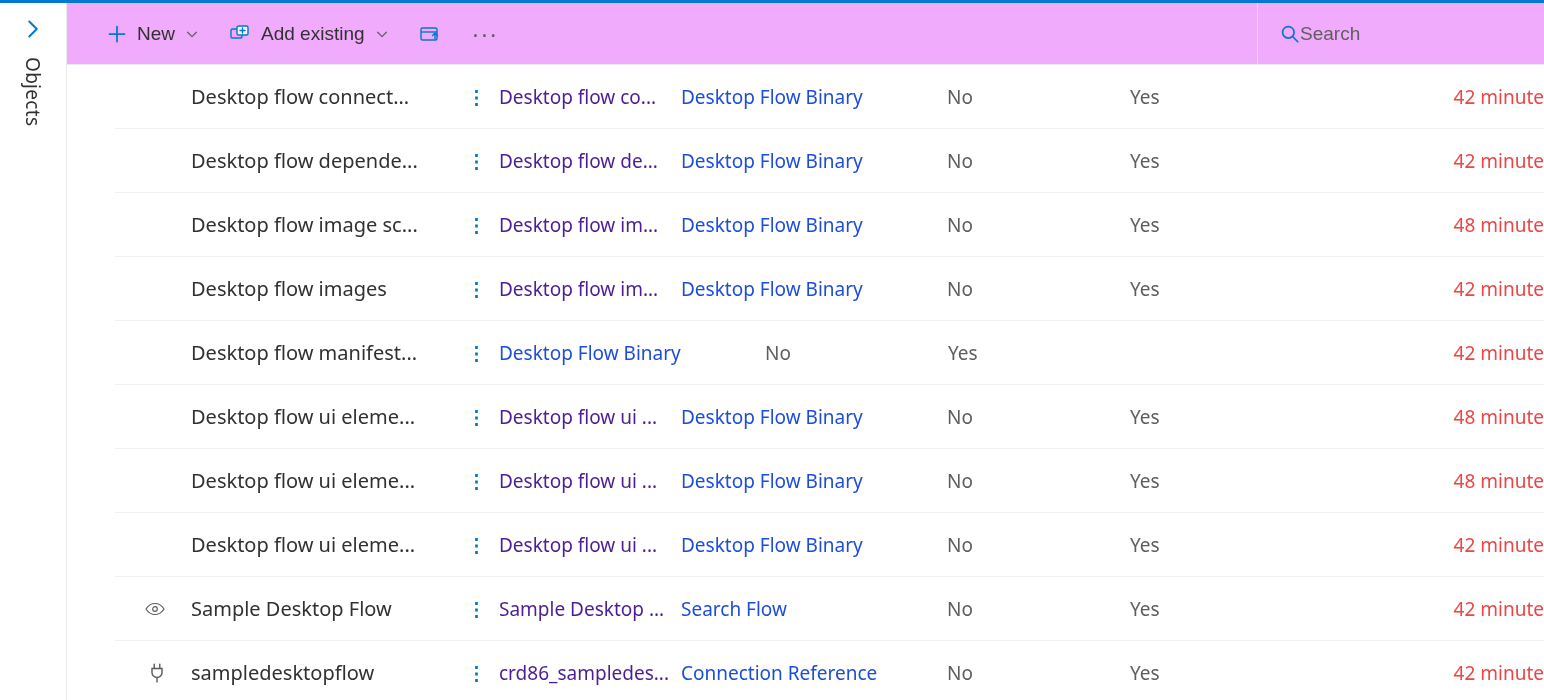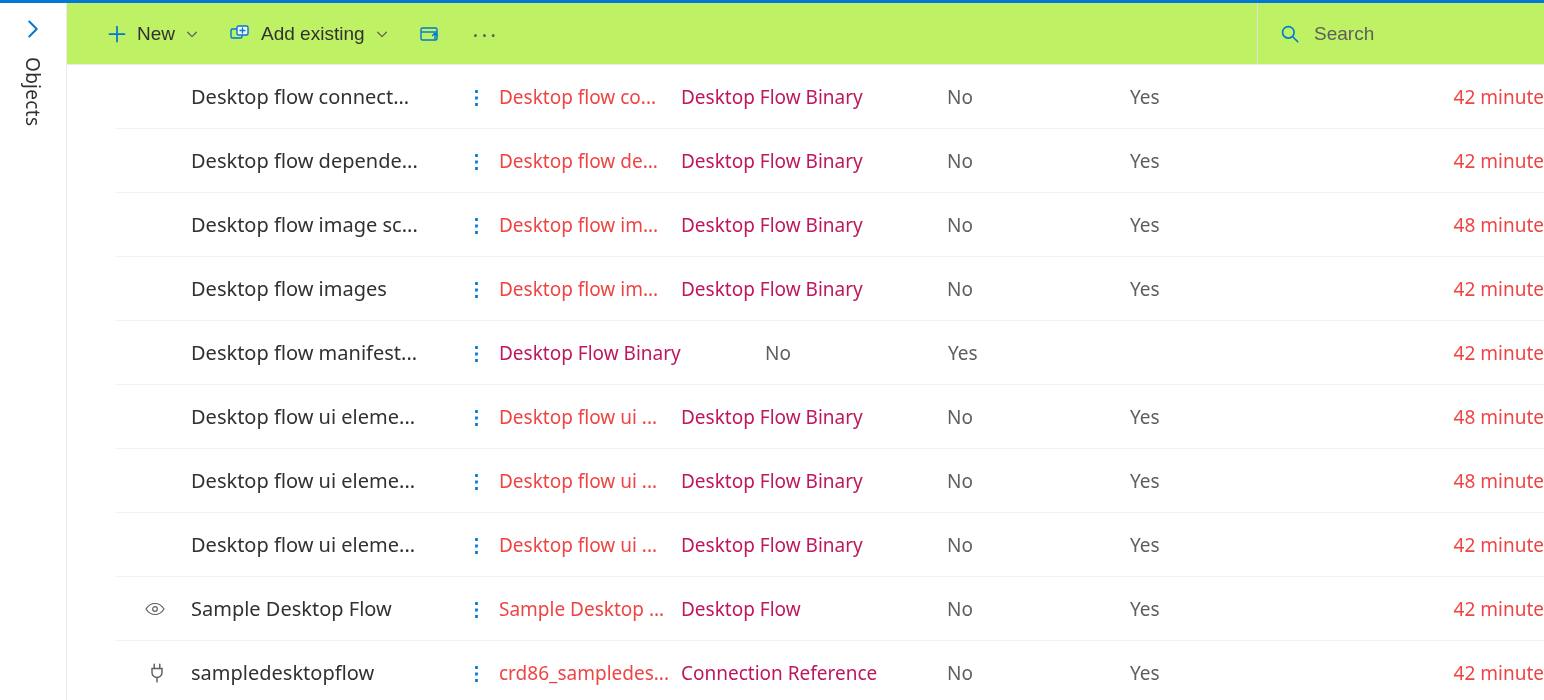--- a/index.html
+++ b/index.html
@@ -39,21 +39,21 @@
     letter-spacing: 0.3px;
   }
   .content {
     flex: 1;
     display: flex;
     flex-direction: column;
     overflow: hidden;
   }
   .toolbar {
     height: 62px;
-    background: #bef264;
+    background: #f0abfc;
     border-bottom: 1px solid #edebe9;
     display: flex;
     align-items: center;
     padding: 0 12px 0 30px;
   }
   .tb-left {
     display: flex;
     align-items: center;
     gap: 10px;
     flex: 1;
@@ -79,21 +79,20 @@
     letter-spacing: 3px;
     line-height: 10px;
   }
   .search-wrap {
     width: 275px;
     border-left: 1px solid #e1dfdd;
     height: 100%;
     display: flex;
     align-items: center;
     padding-left: 22px;
-    gap: 14px;
   }
   .search-input {
     border: none;
     background: transparent;
     font-size: 19px;
     color: #605e5c;
     outline: none;
     width: 180px;
   }
   .search-input::placeholder { color: #605e5c; }
@@ -133,30 +132,30 @@
     text-align: center;
     color: #0078d4;
     font-size: 19px;
     font-weight: bold;
     cursor: pointer;
     letter-spacing: -1px;
   }
   .col-name {
     width: 182px;
     min-width: 182px;
-    color: #ef4444;
+    color: #4c1d95;
     white-space: nowrap;
     overflow: hidden;
     text-overflow: ellipsis;
     padding-right: 10px;
   }
   .col-type {
     width: 266px;
     min-width: 266px;
-    color: #be185d;
+    color: #1d4ed8;
   }
   .col-managed {
     width: 183px;
     min-width: 183px;
     color: #605e5c;
   }
   .col-custom {
     width: 175px;
     min-width: 175px;
     color: #605e5c;
@@ -326,21 +325,21 @@
         <div class="row">
           <div class="col-icon">
             <svg width="20" height="14" viewBox="0 0 20 14">
               <path d="M1 7s3.5-5.5 9-5.5S19 7 19 7s-3.5 5.5-9 5.5S1 7 1 7z" stroke="#605e5c" stroke-width="1.2" fill="none"></path>
               <circle cx="10" cy="7" r="2.3" stroke="#605e5c" stroke-width="1.2" fill="none"></circle>
             </svg>
           </div>
           <div class="col-display">Sample Desktop Flow</div>
           <div class="col-menu"><span>⋮</span></div>
           <div class="col-name">Sample Desktop ...</div>
-          <div class="col-type">Desktop Flow</div>
+          <div class="col-type">Search Flow</div>
           <div class="col-managed">No</div>
           <div class="col-custom">Yes</div>
           <div class="col-modified">42 minute</div>
         </div>
         <div class="row">
           <div class="col-icon">
             <svg width="16" height="20" viewBox="0 0 14 18">
               <line x1="4.5" y1="1" x2="4.5" y2="5" stroke="#605e5c" stroke-width="1.3" stroke-linecap="round"></line>
               <line x1="9.5" y1="1" x2="9.5" y2="5" stroke="#605e5c" stroke-width="1.3" stroke-linecap="round"></line>
               <path d="M2.5 5h9v3.5a4.5 4.5 0 0 1-4.5 4.5 4.5 4.5 0 0 1-4.5-4.5V5z" stroke="#605e5c" stroke-width="1.3" fill="none"></path>

